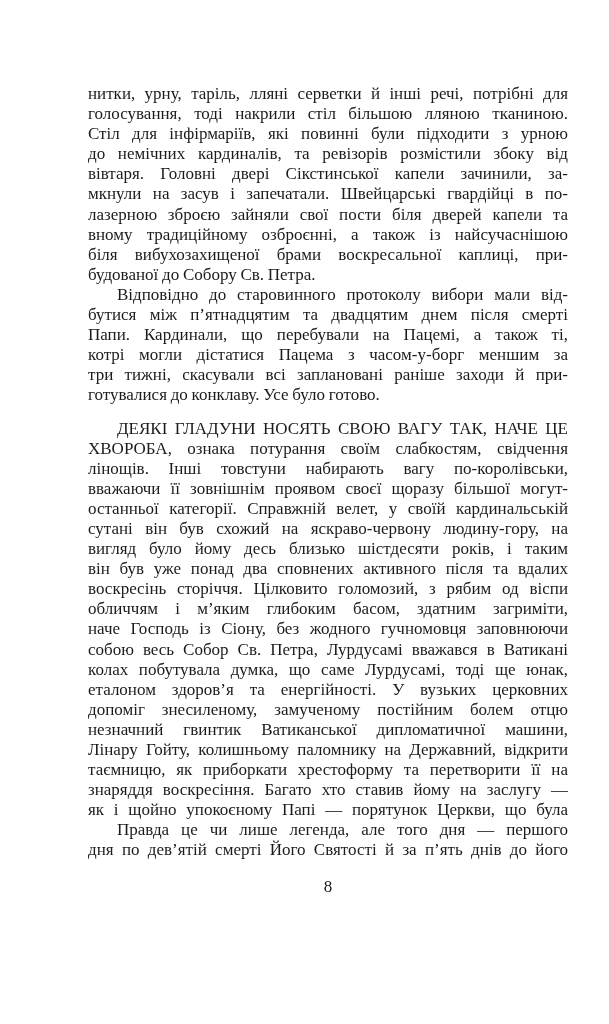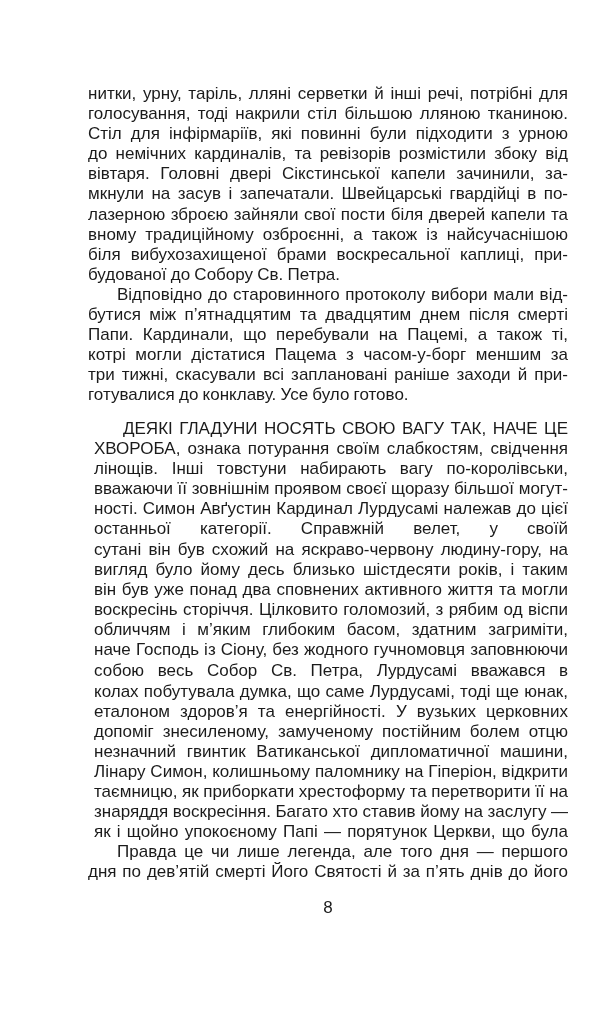--- a/index.html
+++ b/index.html
@@ -11,35 +11,34 @@
     height: 1024px;
     background: var(--bg, #ffffff);
     overflow: hidden;
   }
   .page {
     position: relative;
     width: 609px;
     height: 868px;
     background: var(--bg, #ffffff);
     color: var(--fg, #1a1a1a);
-    font-family: Liberation Sans, sans-serif;
+    font-family: Liberation Serif, serif;
   }
   .text-column {
     position: absolute;
     left: 88px;
     top: 84px;
     width: 480px;
   }
   .paragraph {
     margin: 0;
     padding: 0;
   }
   .paragraph.section-gap {
     margin-top: 13px;
-    margin-left: 6px;
   }
   .line {
     font-size: 17px;
     line-height: 20.1px;
     text-align: justify;
     text-align-last: justify;
     word-spacing: -0.5px;
     white-space: normal;
     overflow: hidden;
     max-height: 21px;
@@ -82,34 +81,33 @@
         <div class="line">Папи. Кардинали, що перебували на Пацемі, а також ті,</div>
         <div class="line">котрі могли дістатися Пацема з часом-у-борг меншим за</div>
         <div class="line">три тижні, скасували всі заплановані раніше заходи й при-</div>
         <div class="line last">готувалися до конклаву. Усе було готово.</div>
       </div>
     <div class="paragraph section-gap">
         <div class="line indent">ДЕЯКІ ГЛАДУНИ НОСЯТЬ СВОЮ ВАГУ ТАК, НАЧЕ ЦЕ</div>
         <div class="line">ХВОРОБА, ознака потурання своїм слабкостям, свідчення</div>
         <div class="line">лінощів. Інші товстуни набирають вагу по-королівськи,</div>
         <div class="line">вважаючи її зовнішнім проявом своєї щоразу більшої могут-</div>
-        <div class="line">ності. Симон Авґустин Кардинал Лурдусамі належав до цієї</div>
         <div class="line">останньої категорії. Справжній велет, у своїй кардинальській</div>
         <div class="line">сутані він був схожий на яскраво-червону людину-гору, на</div>
         <div class="line">вигляд було йому десь близько шістдесяти років, і таким</div>
-        <div class="line">він був уже понад два сповнених активного життя та могли</div>
+        <div class="line">він був уже понад два сповнених активного після та вдалих</div>
         <div class="line">воскресінь сторіччя. Цілковито голомозий, з рябим од віспи</div>
         <div class="line">обличчям і м’яким глибоким басом, здатним загриміти,</div>
         <div class="line">наче Господь із Сіону, без жодного гучномовця заповнюючи</div>
         <div class="line">собою весь Собор Св. Петра, Лурдусамі вважався в Ватикані</div>
         <div class="line">колах побутувала думка, що саме Лурдусамі, тоді ще юнак,</div>
         <div class="line">еталоном здоров’я та енергійності. У вузьких церковних</div>
         <div class="line">допоміг знесиленому, замученому постійним болем отцю</div>
         <div class="line">незначний гвинтик Ватиканської дипломатичної машини,</div>
-        <div class="line">Лінару Симон, колишньому паломнику на Гіперіон, відкрити</div>
+        <div class="line">Лінару Гойту, колишньому паломнику на Державний, відкрити</div>
         <div class="line">таємницю, як приборкати хрестоформу та перетворити її на</div>
         <div class="line">знаряддя воскресіння. Багато хто ставив йому на заслугу —</div>
         <div class="line">як і щойно упокоєному Папі — порятунок Церкви, що була</div>
       </div>
     <div class="paragraph">
         <div class="line indent">Правда це чи лише легенда, але того дня — першого</div>
         <div class="line">дня по дев’ятій смерті Його Святості й за п’ять днів до його</div>
       </div>
     <div class="page-number">8</div>
   </div>

